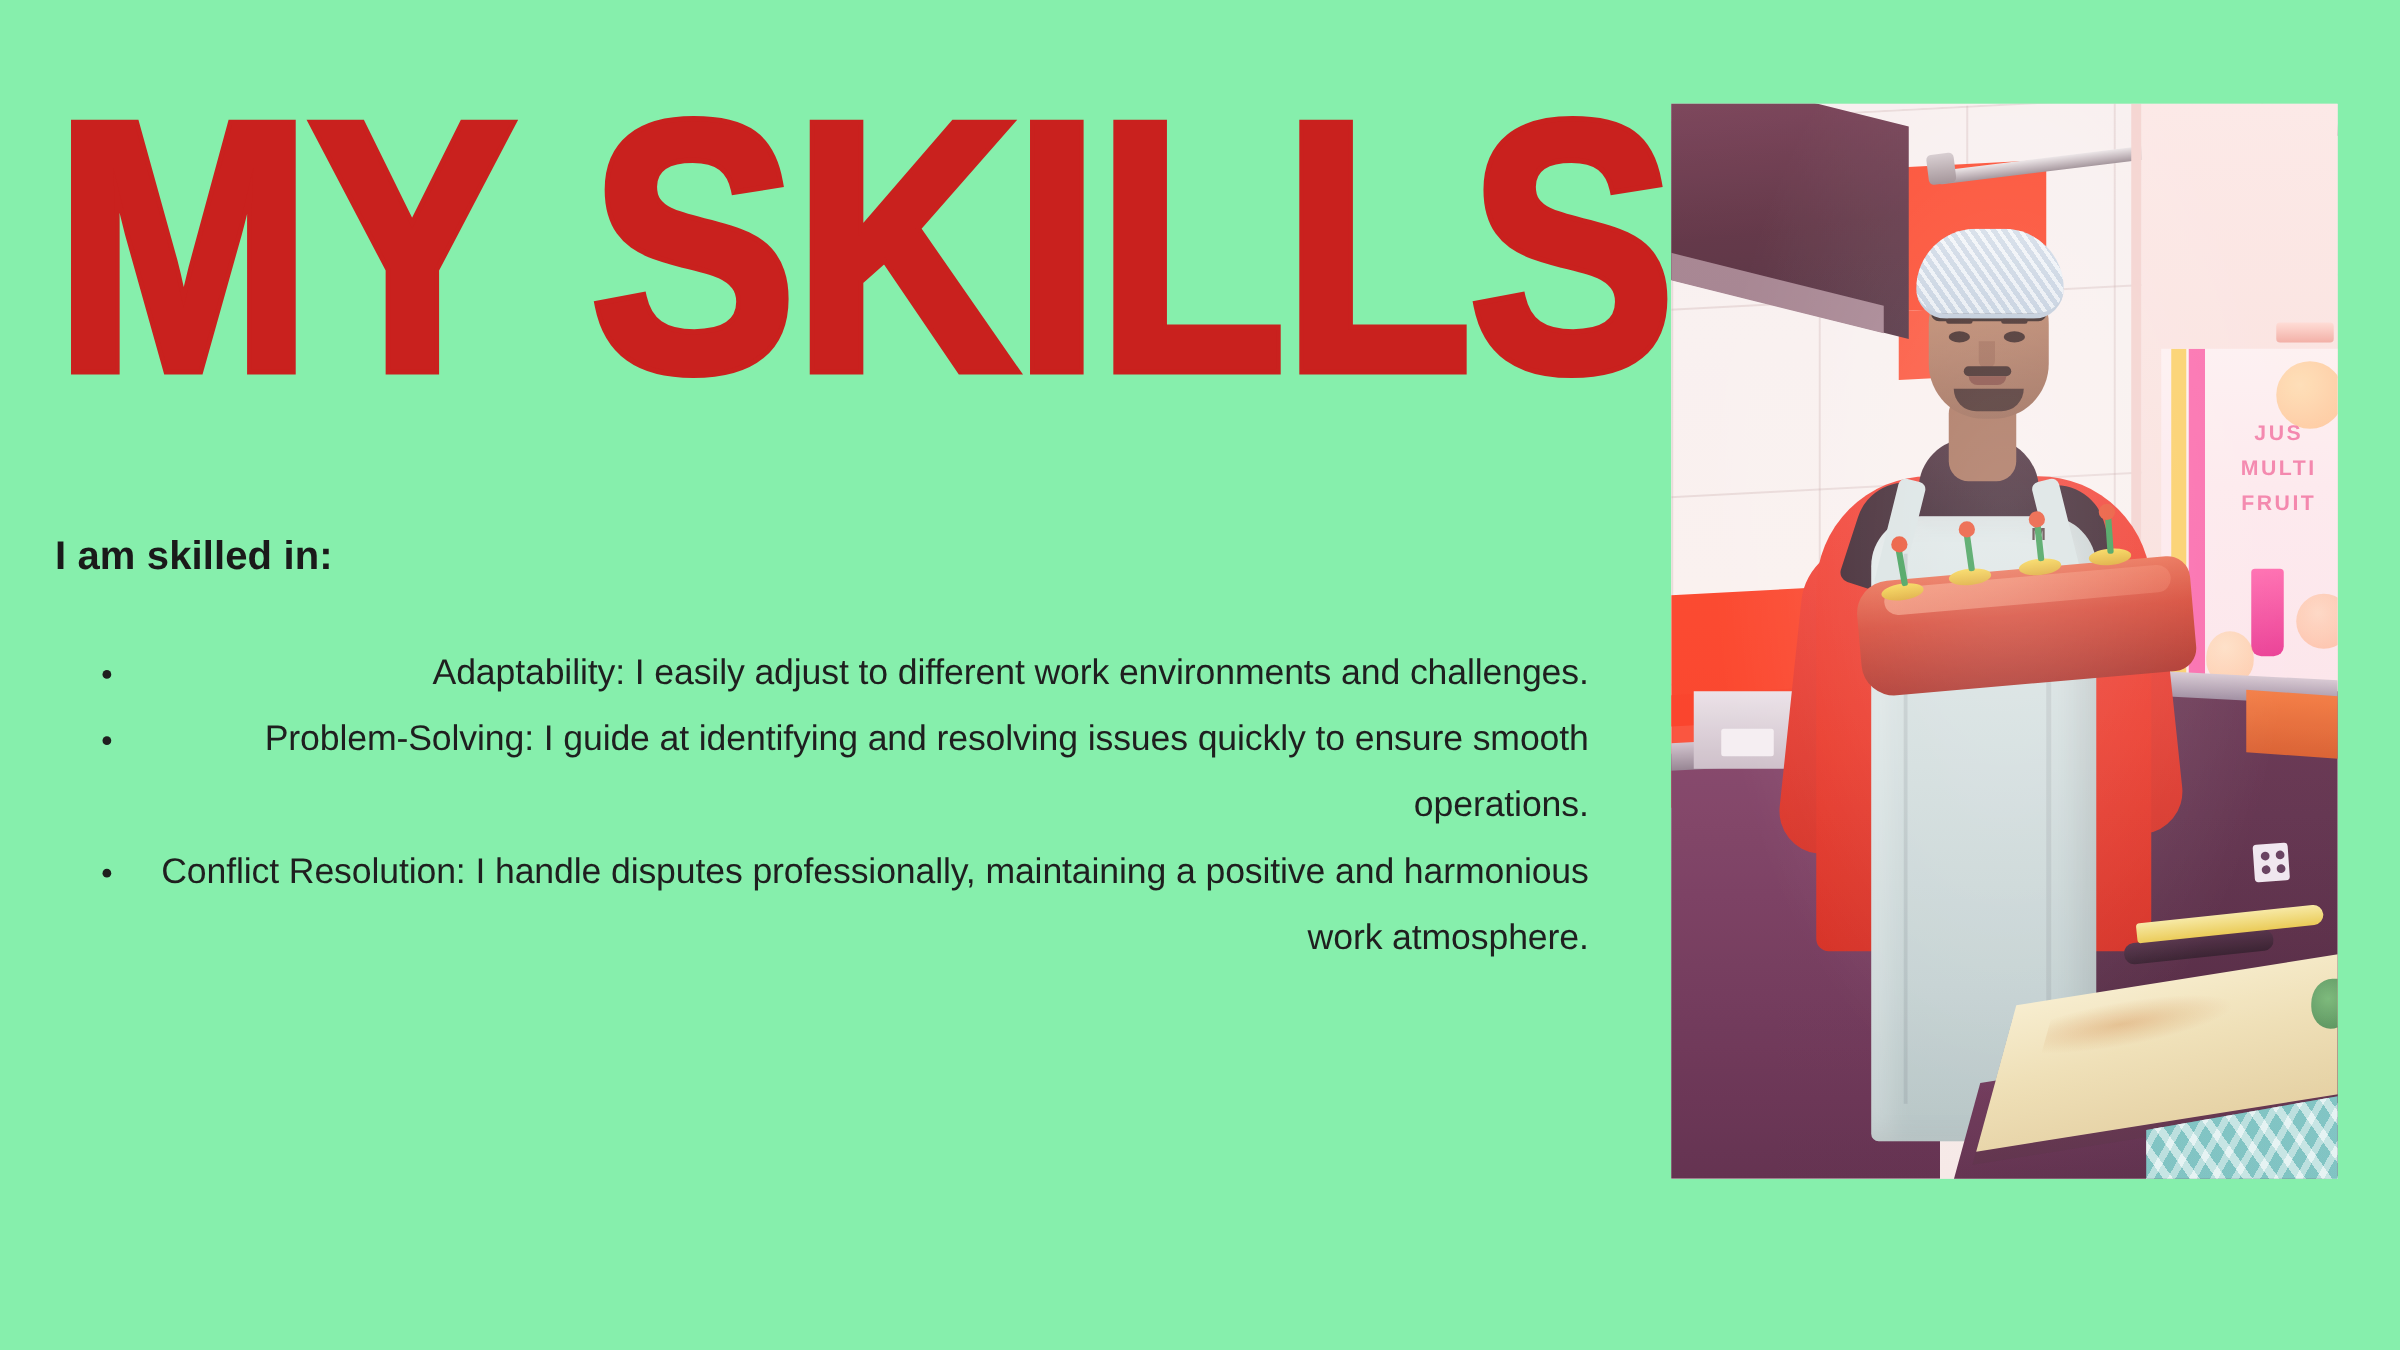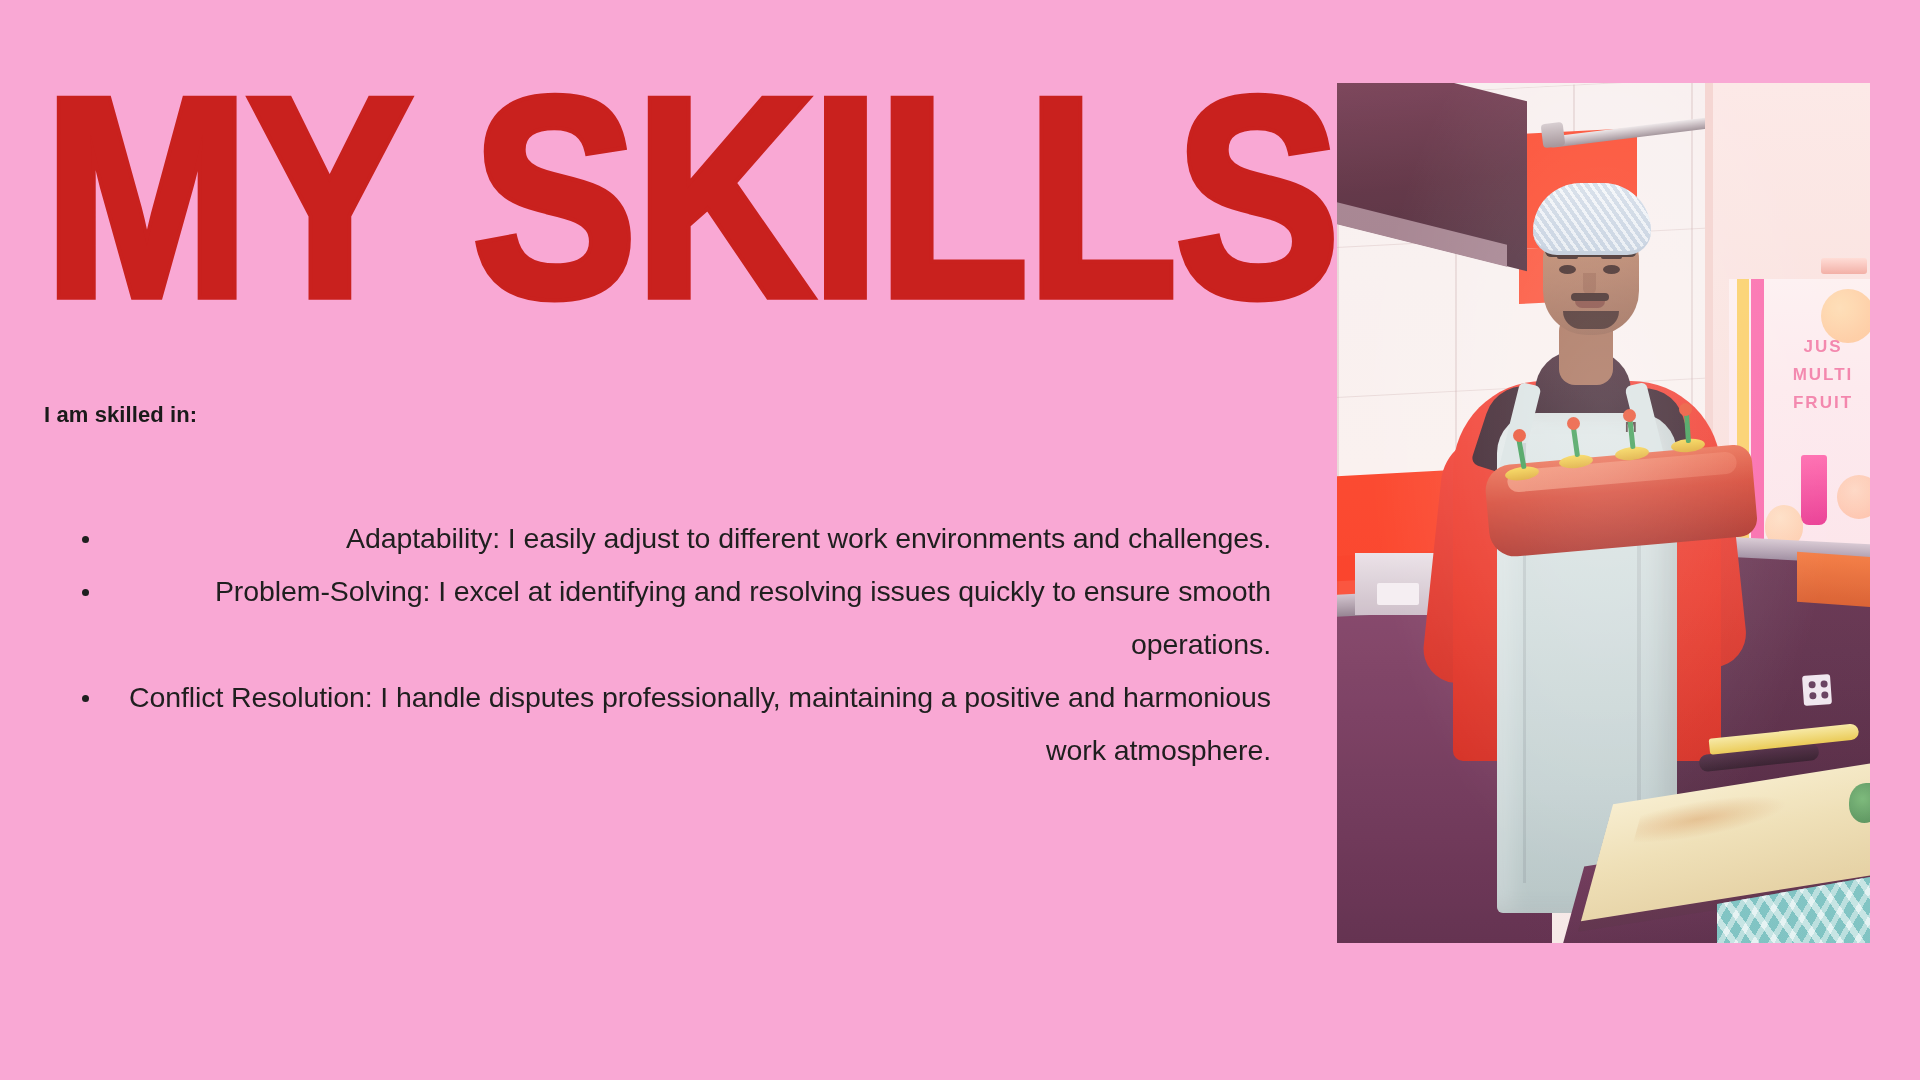--- a/index.html
+++ b/index.html
@@ -5,21 +5,21 @@
   * { margin:0; padding:0; box-sizing:border-box; }
   html, body {
     width:1920px; height:1080px;
     background:#efefef;
     font-family:"Liberation Sans", sans-serif;
     overflow:hidden;
   }
   .slide {
     position:relative;
     width:1920px; height:1080px;
-    background:#f9a8d4;
+    background:#86efac;
   }
 
   
   .title {
     position:absolute;
     left:44px;
     top:58px;
     width:1260px;
     color:#c9211e;
     font-family:"Liberation Sans", sans-serif;
@@ -31,22 +31,22 @@
     transform-origin:left top;
     white-space:nowrap;
     -webkit-text-stroke:8px #c9211e;
     paint-order:stroke fill;
   }
 
   
   .subheading {
     position:absolute;
     left:44px;
-    top:402px;
-    font-size:22px;
+    top:426px;
+    font-size:32px;
     font-weight:700;
     color:#1a1a1a;
     letter-spacing:0.1px;
   }
 
   
   .skills-list {
     position:absolute;
     left:76px;
     top:512px;
@@ -432,21 +432,21 @@
 <body>
 
 <div class="slide">
 
   <div class="title">MY SKILLS</div>
 
   <div class="subheading">I am skilled in:</div>
 
   <ul class="skills-list">
     <li>Adaptability: I easily adjust to different work environments and challenges.</li>
-    <li>Problem-Solving: I excel at identifying and resolving issues quickly to ensure smooth operations.</li>
+    <li>Problem-Solving: I guide at identifying and resolving issues quickly to ensure smooth operations.</li>
     <li>Conflict Resolution: I handle disputes professionally, maintaining a positive and harmonious work atmosphere.</li>
   </ul>
 
   <div class="photo">
     <div class="photo-inner">
 
       <div class="wall"></div>
       <div class="tile-grid"></div>
       <div class="red-tile-a"></div>
       <div class="red-tile-b"></div>

